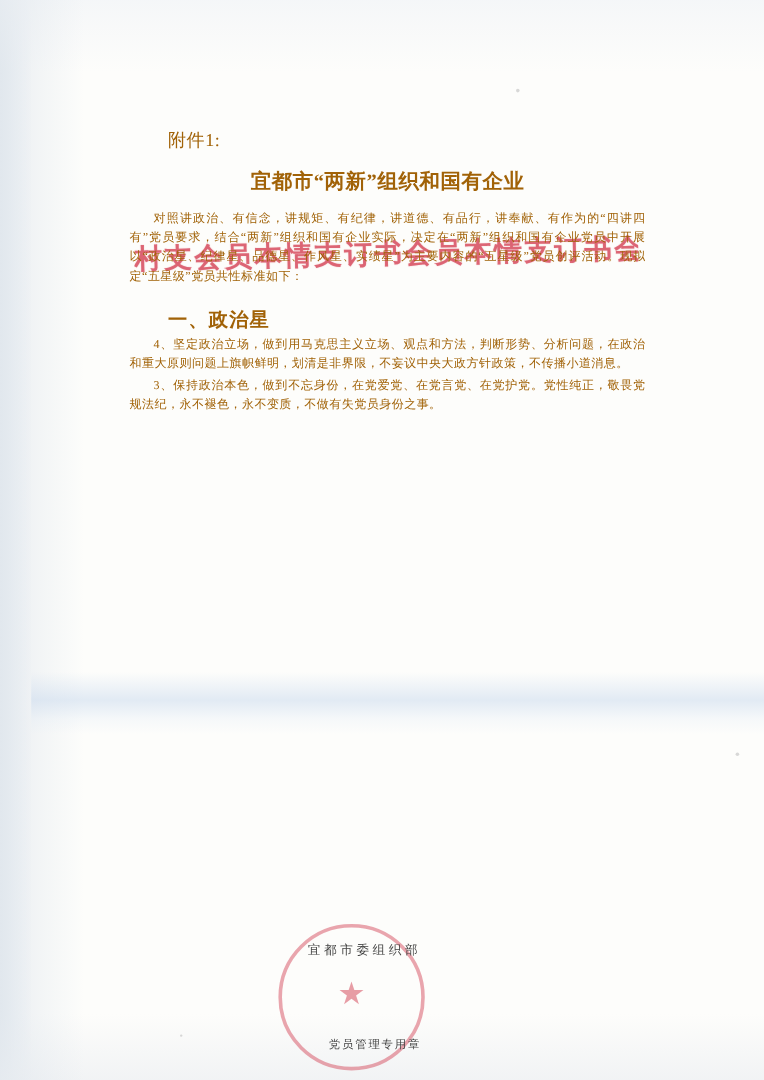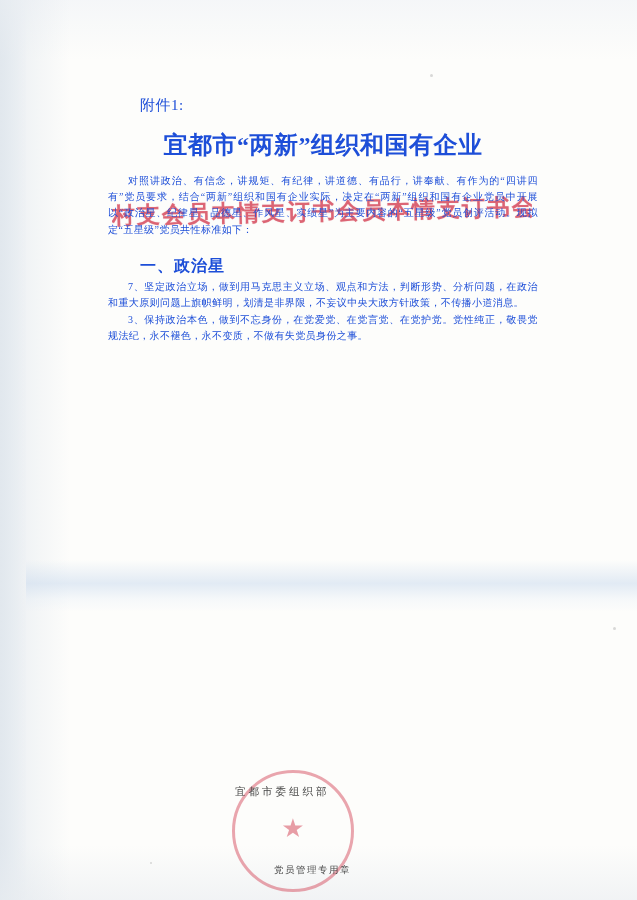--- a/index.html
+++ b/index.html
@@ -41,33 +41,33 @@
     left: 26px; right: 0;
     top: 560px; height: 52px;
     background: linear-gradient(to bottom, rgba(214,226,240,0.0) 0%, rgba(203,219,238,0.55) 45%, rgba(222,233,245,0.25) 75%, rgba(255,255,255,0) 100%);
     pointer-events: none;
   }
 
   
   #content {
     position: absolute;
     left: 108px;
-    top: 96px;
+    top: 108px;
     width: 430px;
-    color: #1d4ed8;
+    color: #a16207;
   }
   .attach-line {
     font-size: 15px;
     letter-spacing: 0.5px;
     margin: 0 0 12px 32px;
     font-family: "Liberation Serif", "DejaVu Serif", serif;
   }
   .doc-title {
     text-align: center;
-    font-size: 24px;
+    font-size: 17px;
     font-weight: bold;
     line-height: 1.5;
     letter-spacing: 0.5px;
     margin: 12px 0 6px 0;
   }
   .doc-title .t-line { display: block; }
   .doc-title .t-line.second { margin-left: 12px; }
 
   .para {
     font-size: 10px;
@@ -122,21 +122,21 @@
     top: 48%;
     transform: translate(-50%, -50%);
     color: rgba(205, 40, 62, 0.6);
     font-size: 26px;
     line-height: 1;
   }
   .seal-round .arc-top {
     position: absolute;
     left: 0; right: 0;
     top: 12px;
-    text-align: left;
+    text-align: right;
     font-size: 10.5px;
     letter-spacing: 3px;
     white-space: nowrap;
   }
   .seal-round .arc-bottom {
     position: absolute;
     left: 0; right: 0;
     bottom: 12px;
     text-align: right;
     font-size: 9.5px;
@@ -166,21 +166,21 @@
 
     <div class="doc-title">
       <span class="t-line">宜都市“两新”组织和国有企业</span>
     </div>
 
     <div class="spacer-sm"></div>
 
     <p class="para">对照讲政治、有信念，讲规矩、有纪律，讲道德、有品行，讲奉献、有作为的“四讲四有”党员要求，结合“两新”组织和国有企业实际，决定在“两新”组织和国有企业党员中开展以“政治星、纪律星、品德星、作风星、实绩星”为主要内容的“五星级”党员创评活动。现拟定“五星级”党员共性标准如下：</p>
 
     <div class="section-head">一、政治星</div>
-    <p class="para">7、坚定政治立场，做到用马克思主义立场、观点和方法，判断形势、分析问题，在政治和重大原则问题上旗帜鲜明，划清是非界限，不妄议中央大政方针政策，不传播小道消息。</p>
+    <p class="para">4、坚定政治立场，做到用马克思主义立场、观点和方法，判断形势、分析问题，在政治和重大原则问题上旗帜鲜明，划清是非界限，不妄议中央大政方针政策，不传播小道消息。</p>
     <p class="para">3、保持政治本色，做到不忘身份，在党爱党、在党言党、在党护党。党性纯正，敬畏党规法纪，永不褪色，永不变质，不做有失党员身份之事。</p>
 
 
   </div>
 
   <div id="scan-band"></div>
 
   <div class="seal-round">
     <div class="arc-top">宜都市委组织部</div>
     <div class="inner-star">★</div>

